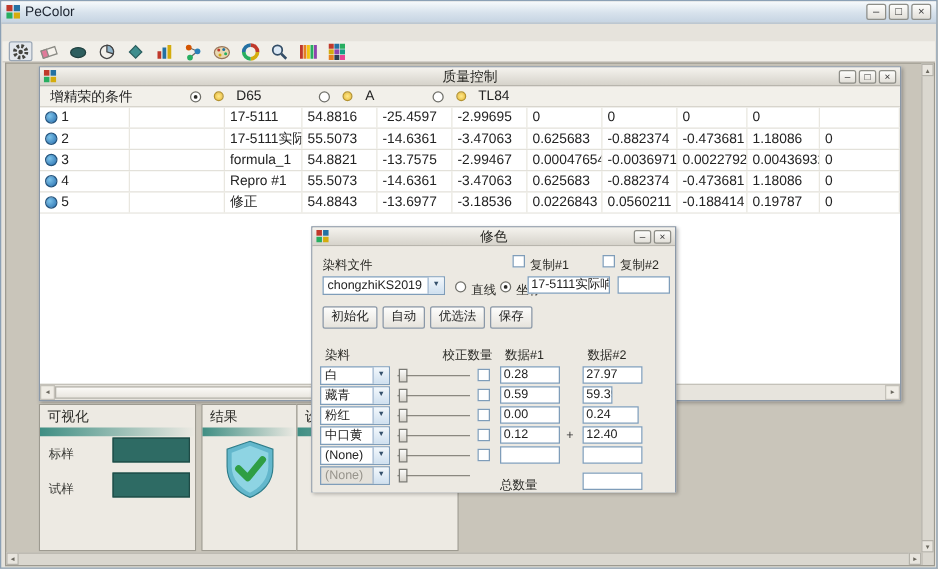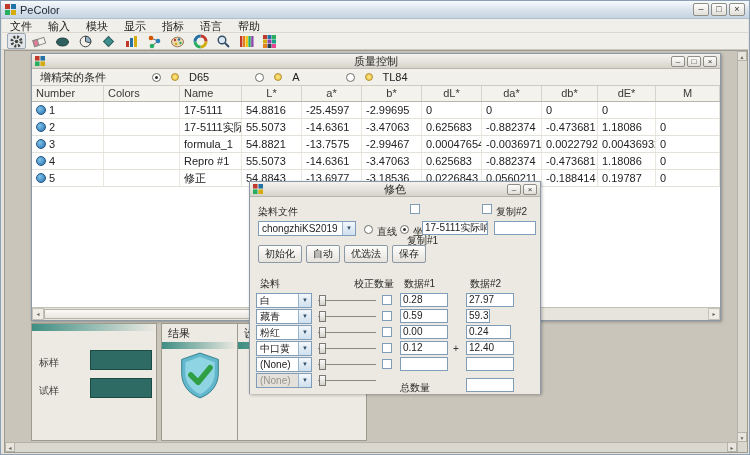--- a/index.html
+++ b/index.html
@@ -113,29 +113,20 @@
         <rect x="6" y="6" width="5" height="5" fill="#d4ac0d"></rect>
     </svg>
     <span class="apptitle">PeColor</span>
     <span class="wbtns">
       <span class="wbtn">–</span>
       <span class="wbtn">□</span>
       <span class="wbtn">×</span>
     </span>
   </div>
 
-  <div class="menubar">
-    <span class="mitem">文件</span>
-    <span class="mitem">输入</span>
-    <span class="mitem">模块</span>
-    <span class="mitem">显示</span>
-    <span class="mitem">指标</span>
-    <span class="mitem">语言</span>
-    <span class="mitem">帮助</span>
-  </div>
 
   <div class="toolbar">
     <span class="tbtn pressed">
       <svg width="15" height="15" viewBox="0 0 15 15">
           <circle cx="7.5" cy="7.5" r="4.6" fill="none" stroke="#44443f" stroke-width="3" stroke-dasharray="2 1.6"></circle>
           <circle cx="7.5" cy="7.5" r="1.8" fill="#44443f"></circle>
         </svg>
     </span>
     <span class="tbtn">
       <svg width="15" height="15" viewBox="0 0 15 15">
@@ -250,33 +241,20 @@
         <span class="rgap"></span>
         <span class="radio"></span>
         <span class="lamp"></span>
         <span>A</span>
         <span class="rgap"></span>
         <span class="radio"></span>
         <span class="lamp"></span>
         <span>TL84</span>
       </div>
       <div class="qtable">
-        <div class="thead">
-          <span class="cell c0">Number</span>
-          <span class="cell c1" style="padding-left:4px">Colors</span>
-          <span class="cell c2">Name</span>
-          <span class="cell c3 hc">L*</span>
-          <span class="cell c4 hc">a*</span>
-          <span class="cell c5 hc">b*</span>
-          <span class="cell c6 hc">dL*</span>
-          <span class="cell c7 hc">da*</span>
-          <span class="cell c8 hc">db*</span>
-          <span class="cell c9 hc">dE*</span>
-          <span class="cell c10 hc">M</span>
-        </div>
 
         <div class="trow">
           <span class="cell c0">
               <span class="numicon"></span>
               <span>1</span>
             </span>
           <span class="cell c1"><span class="swatch" style="background: rgb(46, 107, 100);"></span></span>
           <span class="cell c2">17-5111</span>
           <span class="cell c3">54.8816</span>
           <span class="cell c4">-25.4597</span>
@@ -355,20 +333,21 @@
         <div class="tbody"></div>
         <div class="tscroll">
           <span class="tarr" style="left:0;">◄</span>
           <span class="tthumb"></span>
           <span class="tarr" style="right:0;">►</span>
         </div>
       </div>
     </div>
 
     <div class="panel pviz">
+      <div class="ptitle">可视化</div>
       <div class="pgrad"></div>
       <span class="plabel" style="top:32px;">标样</span>
       <span class="pswatch" style="top: 26px; background: rgb(46, 107, 100);"></span>
       <span class="plabel" style="top:60px;">试样</span>
       <span class="pswatch" style="top: 54px; background: rgb(46, 107, 100);"></span>
     </div>
 
     <div class="panel pres">
       <div class="ptitle">结果</div>
       <div class="pgrad"></div>
@@ -397,21 +376,21 @@
         <span class="ctext">修色</span>
         <span class="cbtns">
           <span class="wbtn sbtn">–</span>
           <span class="wbtn sbtn">×</span>
         </span>
       </div>
       <div class="dbody">
 
         <span class="dlabel" style="left:8px;top:8px;">染料文件</span>
         <span class="chk" style="left:160px;top:7px;"></span>
-        <span class="dlabel" style="left:157px;top:8px;margin-top:29px;">复制#1</span>
+        <span class="dlabel" style="left:174px;top:8px;">复制#1</span>
         <span class="chk" style="left:232px;top:7px;"></span>
         <span class="dlabel" style="left:246px;top:8px;">复制#2</span>
 
         <span class="combo" style="left:8px;top:24px;width:98px;">
           <span class="cv">chongzhiKS2019</span>
           <span class="ca">▼</span>
         </span>
         <span class="radio" style="position:absolute;left:114px;top:28px;"></span>
         <span class="dlabel" style="left:127px;top:28px;">直线</span>
         <span class="radio on" style="position:absolute;left:150px;top:28px;"></span>

